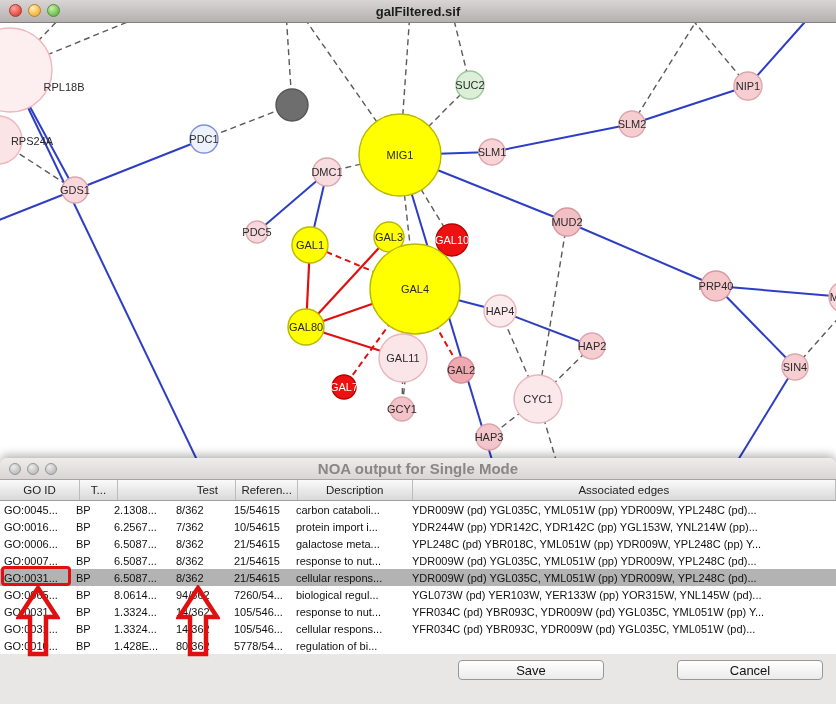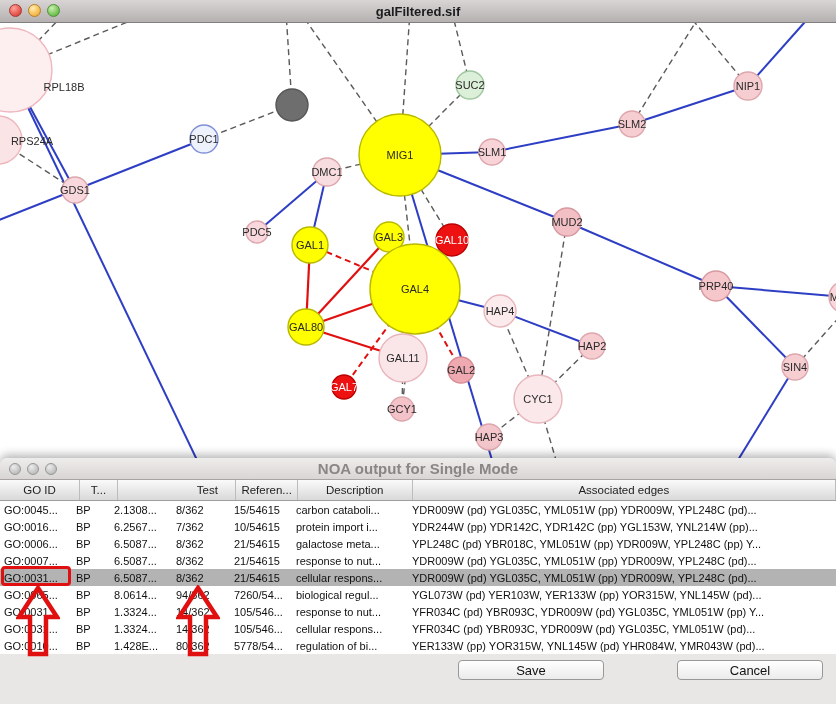--- a/index.html
+++ b/index.html
@@ -274,21 +274,20 @@
         <div class="cell" style="width: 116px;">cellular respons...</div>
         <div class="cell" style="width: 428px;">YFR034C (pd) YBR093C, YDR009W (pd) YGL035C, YML051W (pd)...</div>
       </div>
       <div class="row">
         <div class="cell" style="width: 72px;">GO:0010...</div>
         <div class="cell" style="width: 38px;">BP</div>
         <div class="cell" style="width: 62px;">1.428E...</div>
         <div class="cell" style="width: 58px;">80/362</div>
         <div class="cell" style="width: 62px;">5778/54...</div>
         <div class="cell" style="width: 116px;">regulation of bi...</div>
-        <div class="cell" style="width: 428px;">YER133W (pp) YOR315W, YNL145W (pd) YHR084W, YMR043W (pd)...</div>
       </div>
     </div>
   <button class="btn cancel">Cancel</button>
   <button class="btn save">Save</button>
 </div>
 
 <div class="annotations" id="annotation-layer">
   <div id="hl-box" style="left: 1px; top: 566px; width: 70px; height: 20px; border-color: rgb(224, 16, 16);"></div>
 <svg width="44" height="72" style="position: absolute; left: 16px; top: 585px;">
       <path d="M22 3 L41 32 L30 32 L30 69 L14 69 L14 32 L3 32 Z" fill="none" stroke="#e01010" stroke-width="4.5" stroke-linejoin="miter"></path>

